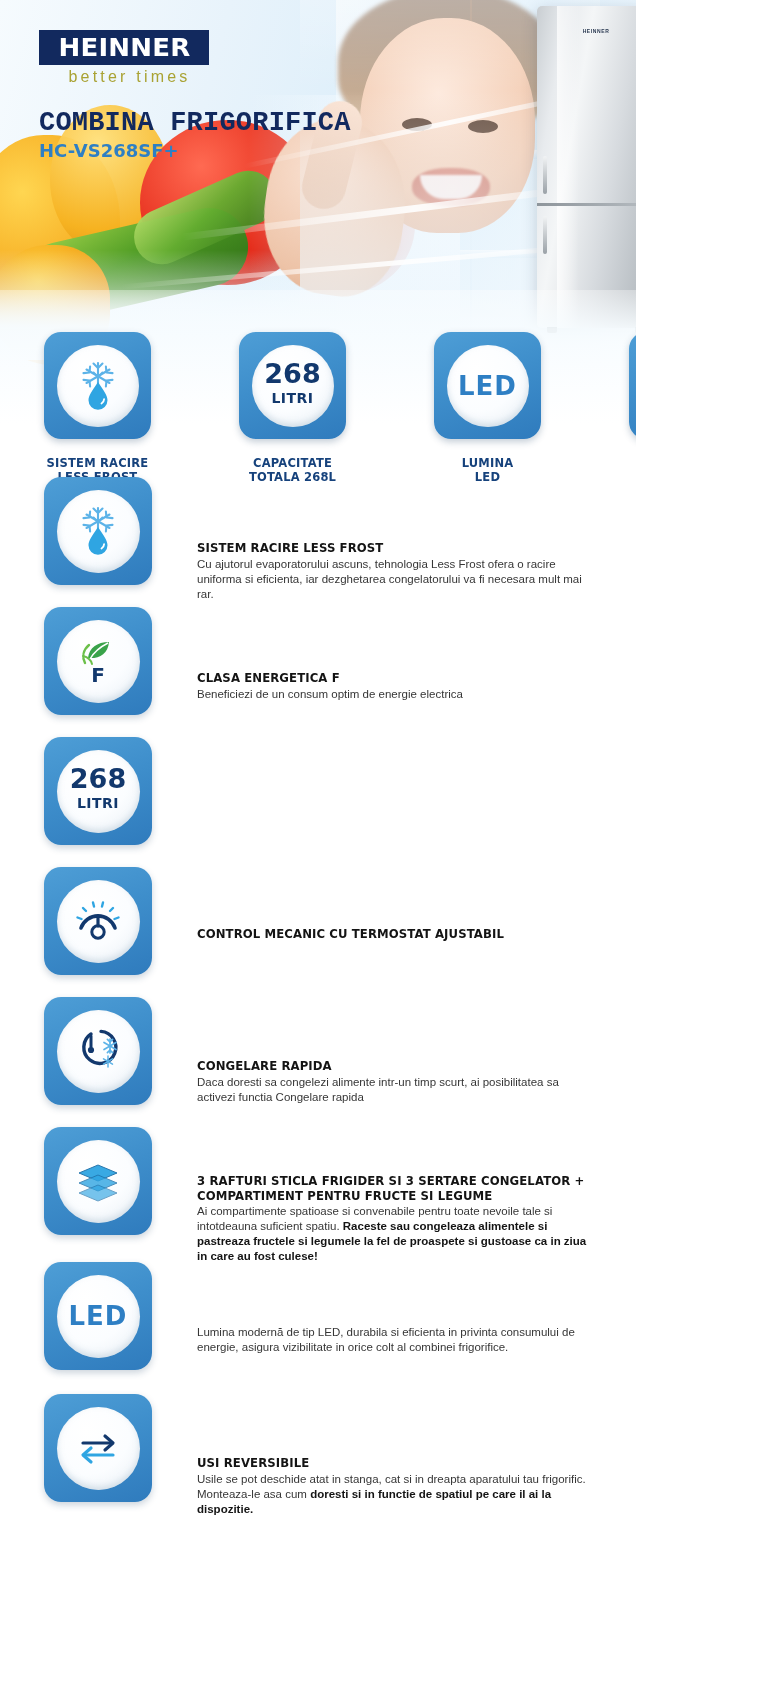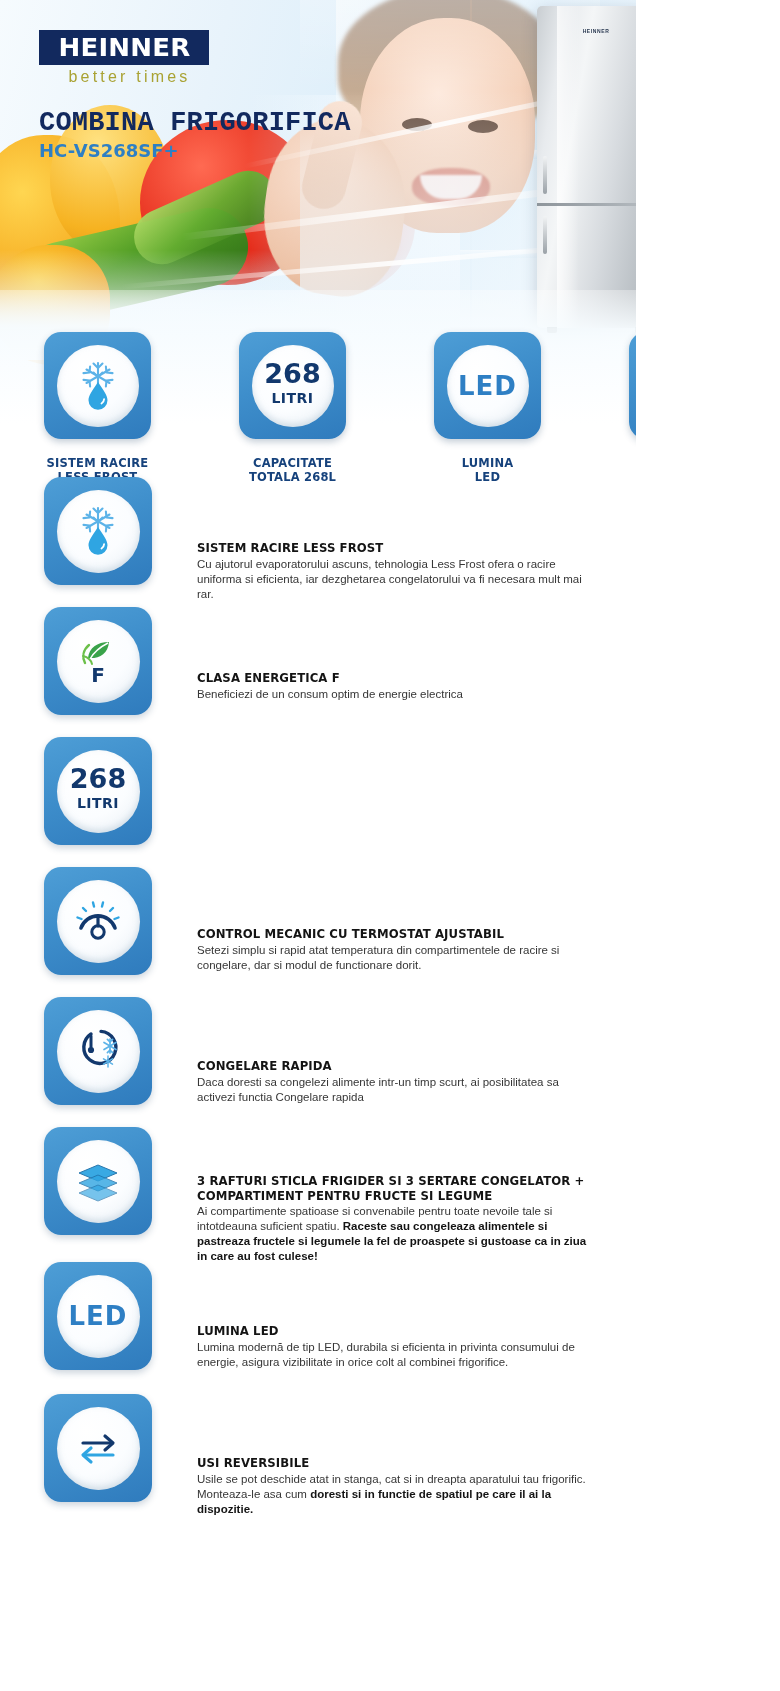--- a/index.html
+++ b/index.html
@@ -356,21 +356,20 @@
               <line x1="41" y1="19" x2="44" y2="16"></line>
               <line x1="45.5" y1="27" x2="49.5" y2="25.5"></line>
             </g>
             <circle cx="29" cy="40" r="6.2" fill="none" stroke="#12386d" stroke-width="3"></circle>
             <line x1="29" y1="34" x2="29" y2="24" stroke="#12386d" stroke-width="3.2" stroke-linecap="round"></line>
           </svg>
         </div>
       </div>
       <div class="ftext" style="padding-top:60px">
         <div class="fhead">CONTROL MECANIC CU TERMOSTAT AJUSTABIL</div>
-        <div class="fbody">Setezi simplu si rapid atat temperatura din compartimentele de racire si congelare, dar si modul de functionare dorit.</div>
       </div>
     </div>
 
     <div class="frow" style="height:130px">
       <div class="ficon">
         <div class="fdisc">
           <svg width="58" height="58" viewBox="0 0 58 58">
             <path d="M22 12 a16 16 0 1 0 10 -2.6" stroke="#12386d" stroke-width="3.4" fill="none" stroke-linecap="round"></path>
             <circle cx="22" cy="28" r="3.1" fill="#12386d"></circle>
             <line x1="22" y1="25" x2="22" y2="14" stroke="#12386d" stroke-width="3" stroke-linecap="round"></line>
@@ -416,21 +415,20 @@
       </div>
     </div>
 
     <div class="frow" style="height:132px">
       <div class="ficon">
         <div class="fdisc">
           <div class="ledtxt">LED</div>
         </div>
       </div>
       <div class="ftext" style="padding-top:62px">
-        <div class="fhead">LUMINA LED</div>
         <div class="fbody">Lumina modernă de tip LED, durabila si eficienta in privinta consumului de energie, asigura vizibilitate in orice colt al combinei frigorifice.</div>
       </div>
     </div>
 
     <div class="frow" style="height:132px">
       <div class="ficon">
         <div class="fdisc">
           <svg width="58" height="58" viewBox="0 0 58 58">
             <g stroke="#12386d" stroke-width="3.2" fill="none" stroke-linecap="round" stroke-linejoin="round">
               <line x1="14" y1="24" x2="43" y2="24"></line>

